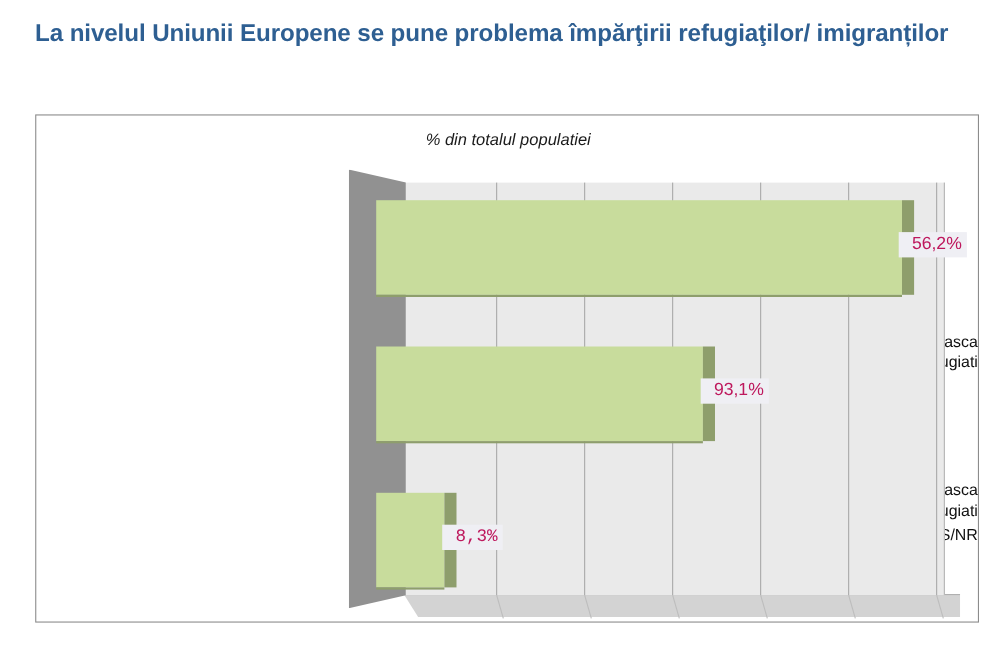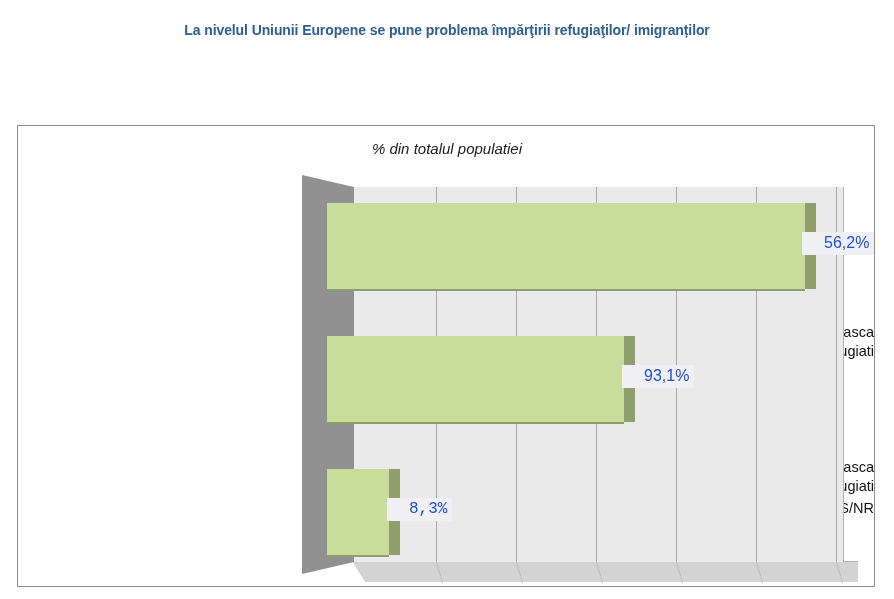--- a/index.html
+++ b/index.html
@@ -17,37 +17,36 @@
 
   
   #title-block {
     width: 894px;
     padding-top: 16px;
     text-align: center;
   }
   .title-line {
     color: #2e5f92;
     font-weight: bold;
-    font-size: 14px;
+    font-size: 22px;
     line-height: 28px;
     letter-spacing: -0.1px;
     white-space: nowrap;
   }
 
   
   #chart-frame {
     position: absolute;
-    left: 17px;
+    left: 32px;
     top: 104px;
     width: 858px;
     height: 462px;
     border: 1px solid #8c8c8c;
     background: #ffffff;
     box-sizing: border-box;
-    margin-top: 21px;
   }
 
   #chart-subtitle {
     position: absolute;
     left: 0;
     top: 14px;
     width: 858px;
     text-align: center;
     font-style: italic;
     font-size: 15px;
@@ -135,23 +134,23 @@
     left: 0;
     bottom: -2px;
     width: 100%;
     height: 2px;
     background: #8e9e6c;
   }
 
   .bar-label {
     position: absolute;
     background: #efeff4;
-    color: #1d4ed8;
+    color: #be185d;
     font-size: 16px;
-    padding: 3px 5px 4px 22px;
+    padding: 3px 5px 4px 12px;
     white-space: nowrap;
     line-height: 16px;
   }
 
   
   .cat-label {
     position: absolute;
     text-align: right;
     font-size: 14.5px;
     color: #111111;

